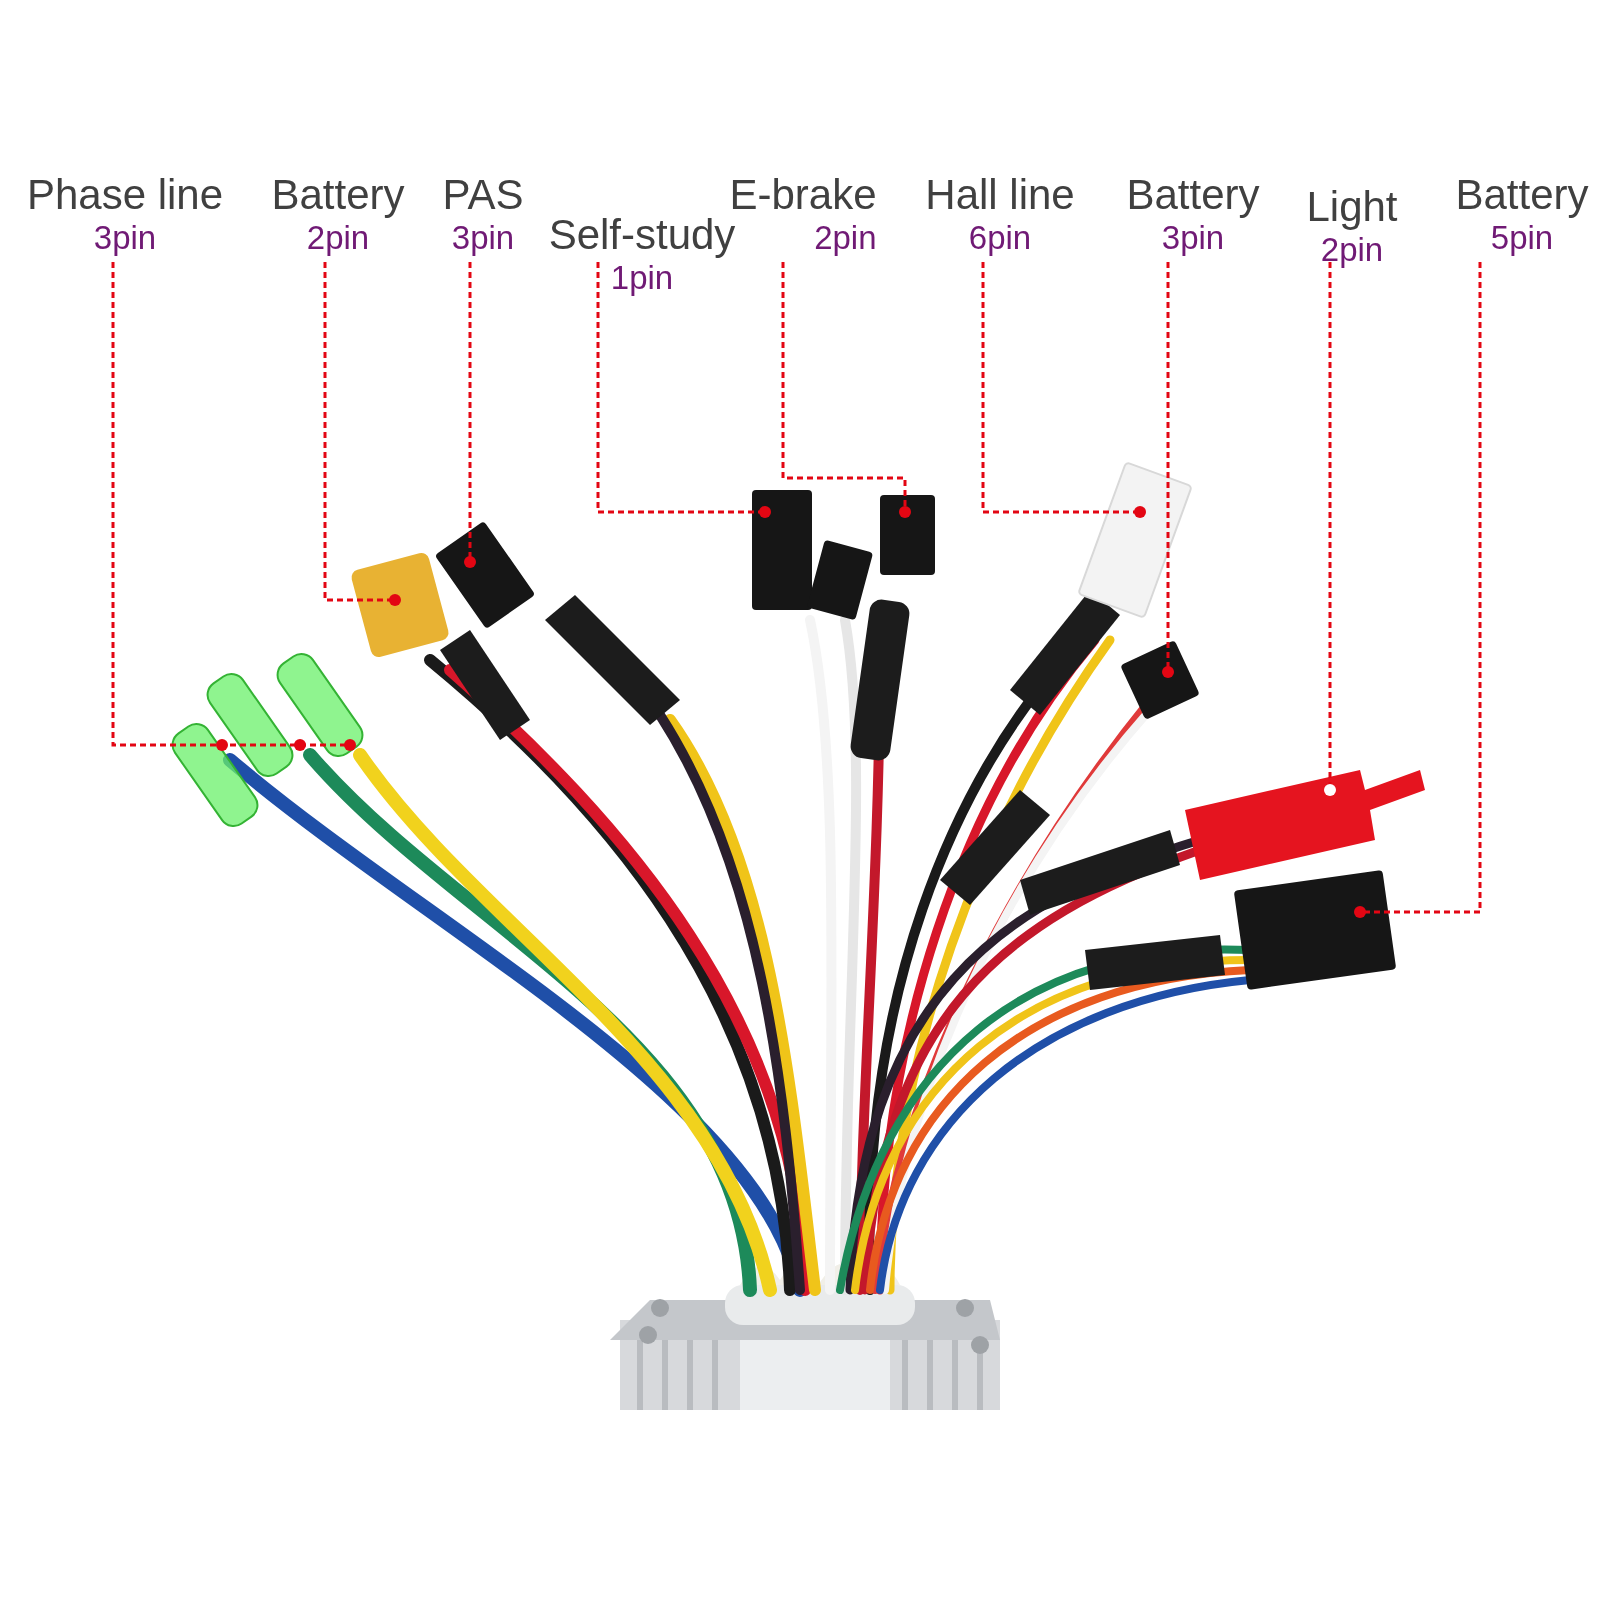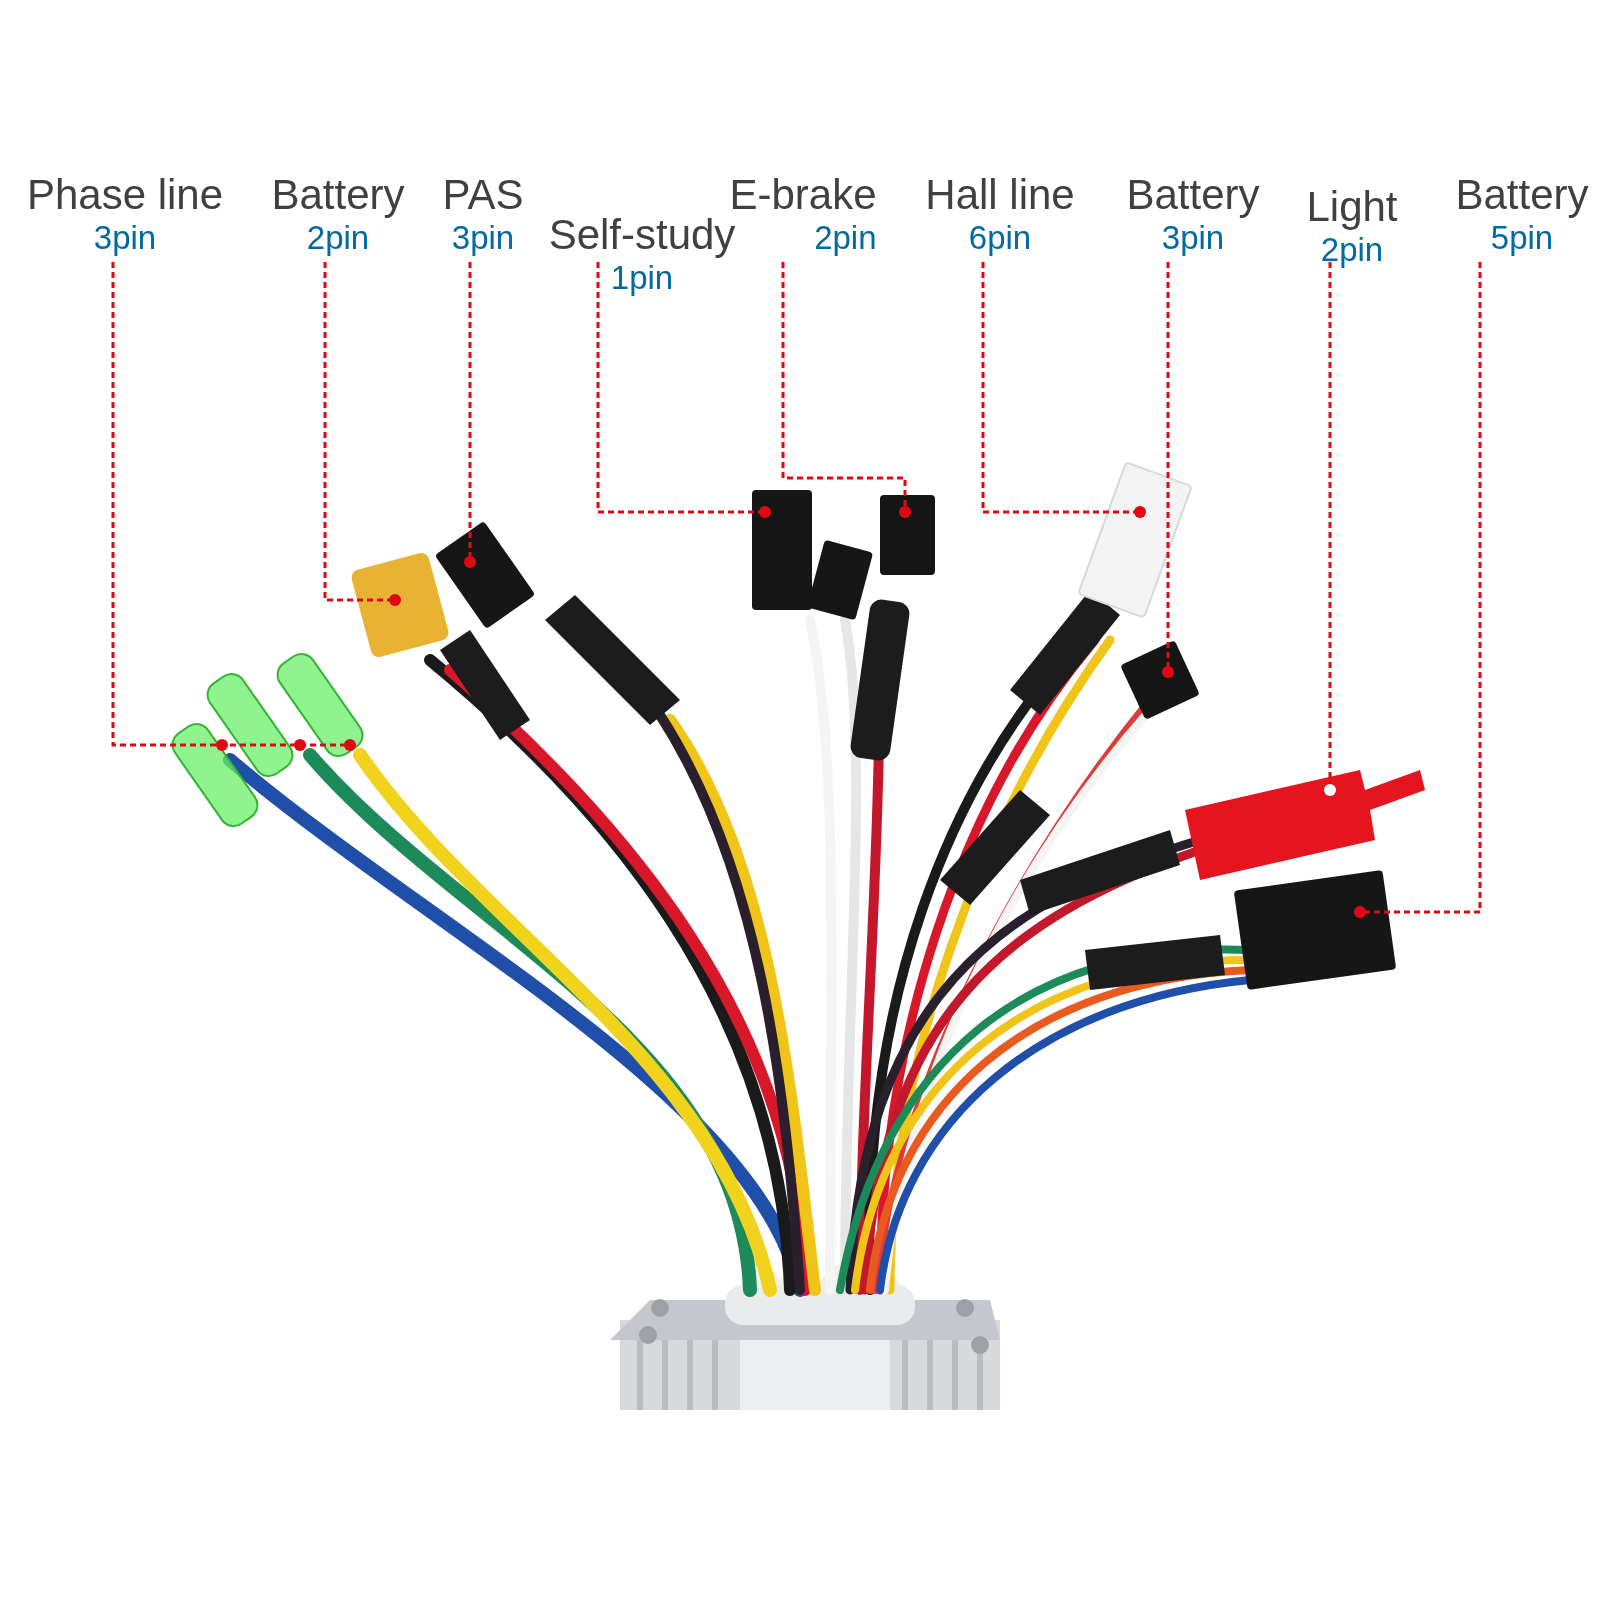--- a/index.html
+++ b/index.html
@@ -1,19 +1,19 @@
 <!DOCTYPE html>
 <html><head>
 <meta charset="utf-8">
 <style>
   html,body{margin:0;padding:0;background:#fff;}
   body{width:1600px;height:1600px;position:relative;overflow:hidden;font-family:"Liberation Sans",sans-serif;}
   .label{position:absolute;text-align:center;transform:translateX(-50%);white-space:nowrap;}
   .label .name{display:block;color:#404040;font-size:42px;line-height:46px;}
-  .label .pins{display:block;color:#0369a1;font-size:33px;line-height:40px;}
+  .label .pins{display:block;color:#701a75;font-size:33px;line-height:40px;}
   svg{position:absolute;left:0;top:0;}
 </style>
 </head>
 <body>
 
 <div class="label" style="left:125px;top:172px;">
   <span class="name">Phase line</span>
   <span class="pins">3pin</span>
 </div>
 <div class="label" style="left:338px;top:172px;">

